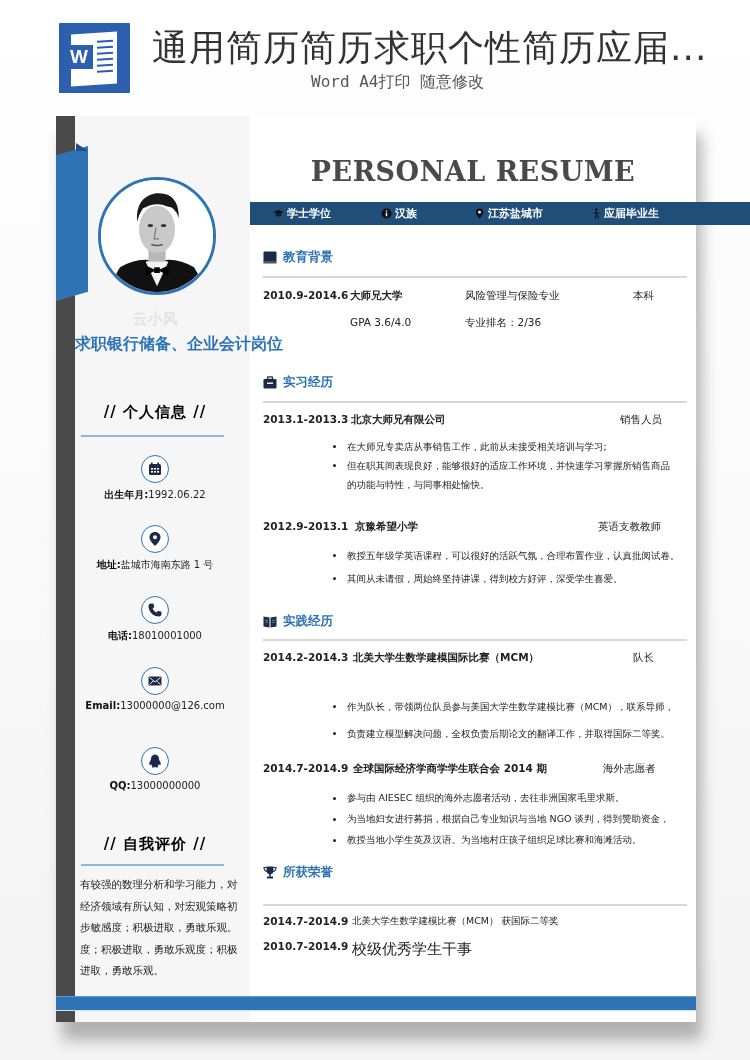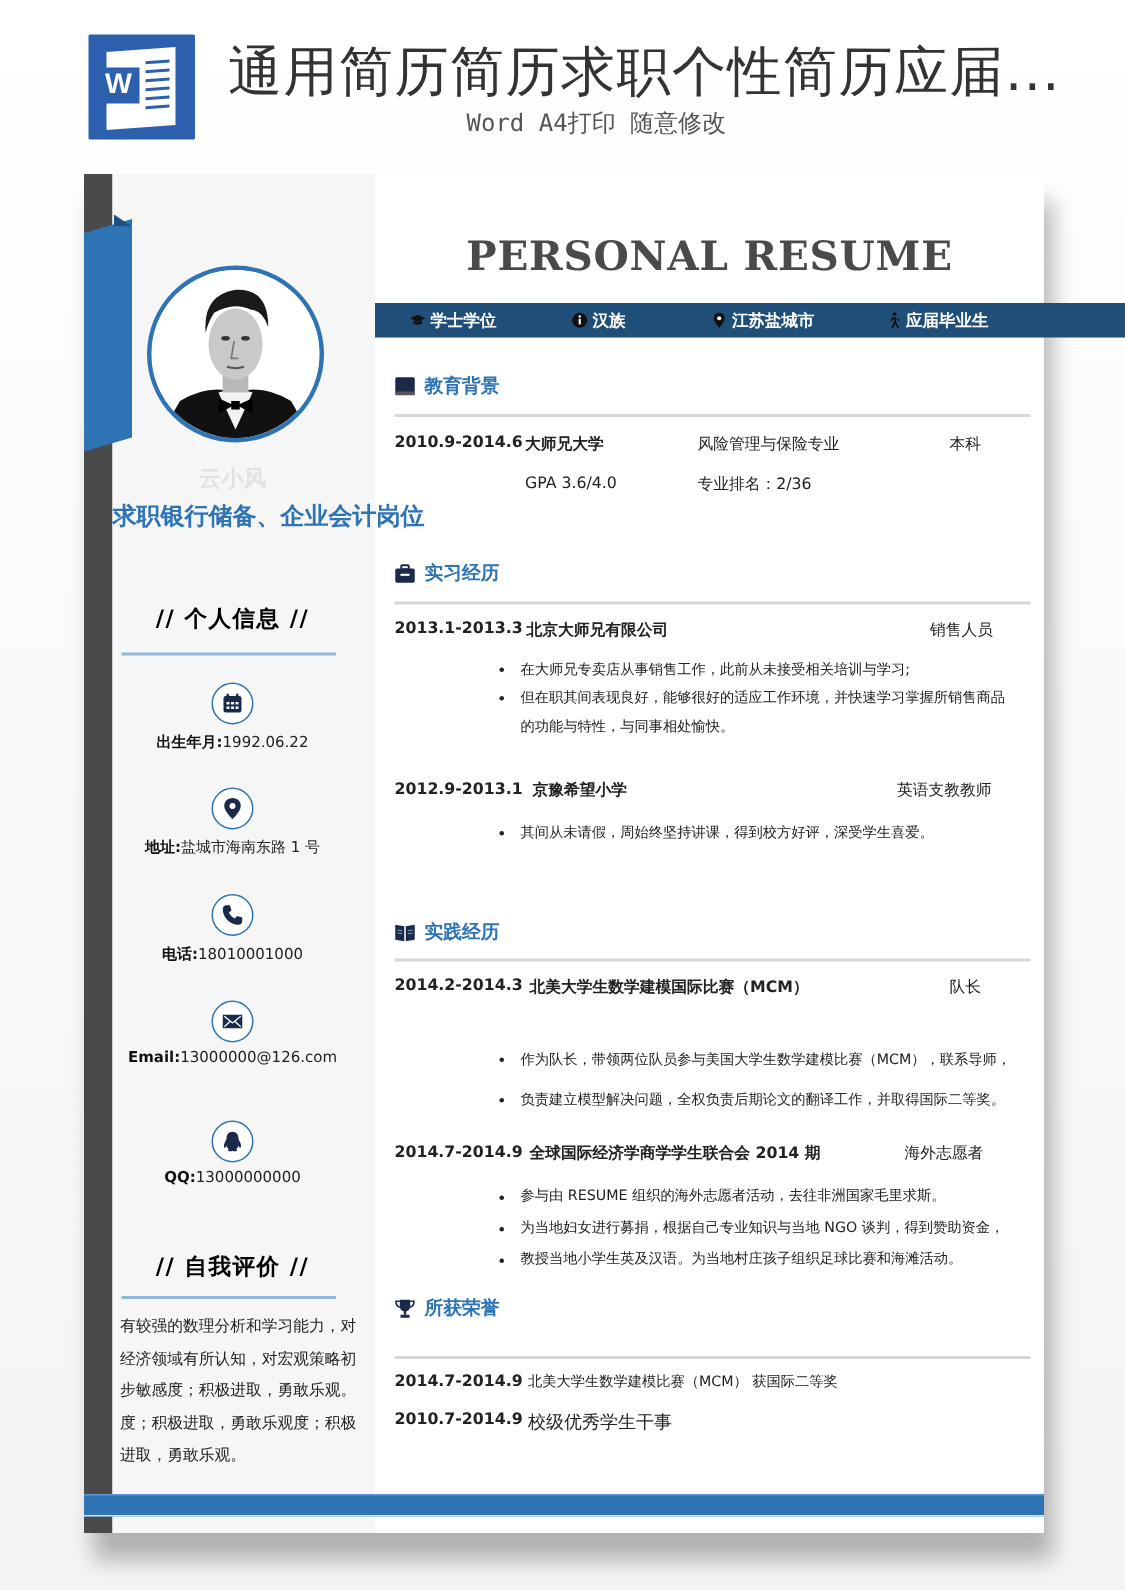--- a/index.html
+++ b/index.html
@@ -309,20 +309,21 @@
       <li>但在职其间表现良好，能够很好的适应工作环境，并快速学习掌握所销售商品</li>
       <li style="list-style:none" class="cont">的功能与特性，与同事相处愉快。</li>
     </ul>
 
     <div class="row" style="top:404px">
       <span class="date">2012.9-2013.1</span>
       <span class="org" style="left:92px">京豫希望小学</span>
       <span class="role" style="left:335px">英语支教教师</span>
     </div>
     <ul class="bullets" style="top:428px">
+      <li class="tall">教授五年级学英语课程，可以很好的活跃气氛，合理布置作业，认真批阅试卷。</li>
       <li class="tall">其间从未请假，周始终坚持讲课，得到校方好评，深受学生喜爱。</li>
     </ul>
 
     <div class="sec-head" style="top:497px">
       <svg viewBox="0 0 14 13">
           <path d="M0.5 1.5 L6.5 2.5 L6.5 12.5 L0.5 11.5 Z M13.5 1.5 L7.5 2.5 L7.5 12.5 L13.5 11.5 Z" fill="#1b2a4a"></path>
           <path d="M2 5 L5 5.5 M2 7 L5 7.5 M9 5.5 L12 5 M9 7.5 L12 7" stroke="#8aa" stroke-width="0.7"></path>
         </svg>
       <span>实践经历</span>
     </div>
@@ -337,21 +338,21 @@
       <li class="tall">作为队长，带领两位队员参与美国大学生数学建模比赛（MCM），联系导师，</li>
       <li class="tall" style="margin-top:4px">负责建立模型解决问题，全权负责后期论文的翻译工作，并取得国际二等奖。</li>
     </ul>
 
     <div class="row" style="top:646px">
       <span class="date">2014.7-2014.9</span>
       <span class="org" style="left:90px">全球国际经济学商学学生联合会 2014 期</span>
       <span class="role" style="left:340px">海外志愿者</span>
     </div>
     <ul class="bullets" style="top:671px">
-      <li class="tall" style="line-height:21px">参与由 RESUME 组织的海外志愿者活动，去往非洲国家毛里求斯。</li>
+      <li class="tall" style="line-height:21px">参与由 AIESEC 组织的海外志愿者活动，去往非洲国家毛里求斯。</li>
       <li class="tall" style="line-height:21px">为当地妇女进行募捐，根据自己专业知识与当地 NGO 谈判，得到赞助资金，</li>
       <li class="tall" style="line-height:21px">教授当地小学生英及汉语。为当地村庄孩子组织足球比赛和海滩活动。</li>
     </ul>
 
     <div class="sec-head" style="top:748px">
       <svg viewBox="0 0 14 13">
           <path d="M3.5 0.5 L10.5 0.5 L10.5 4.5 Q10.5 8 7 8.5 Q3.5 8 3.5 4.5 Z" fill="#1b2a4a"></path>
           <path d="M3.5 1.5 L1 1.5 Q1 5 3.8 5.5 M10.5 1.5 L13 1.5 Q13 5 10.2 5.5" stroke="#1b2a4a" stroke-width="1.1" fill="none"></path>
           <rect x="6.2" y="8" width="1.6" height="2.5" fill="#1b2a4a"></rect>
           <rect x="4" y="10.5" width="6" height="2" fill="#1b2a4a"></rect>
@@ -359,21 +360,21 @@
       <span>所获荣誉</span>
     </div>
     <div class="sec-rule" style="top:788px"></div>
 
     <div class="row" style="top:799px">
       <span class="date">2014.7-2014.9</span>
       <span class="role" style="left:89px; font-size:9.5px">北美大学生数学建模比赛（MCM）  获国际二等奖</span>
     </div>
     <div class="row" style="top:824px">
       <span class="date">2010.7-2014.9</span>
-      <span class="role" style="left:89px; font-size:12px">校级优秀学生干事</span>
+      <span class="role" style="left:89px; font-size:15px">校级优秀学生干事</span>
     </div>
   </div>
 
   <div class="bottom-band"></div>
 </div>
 
 <style>
   .bullets li.cont::before { display: none; }
 </style>
 

